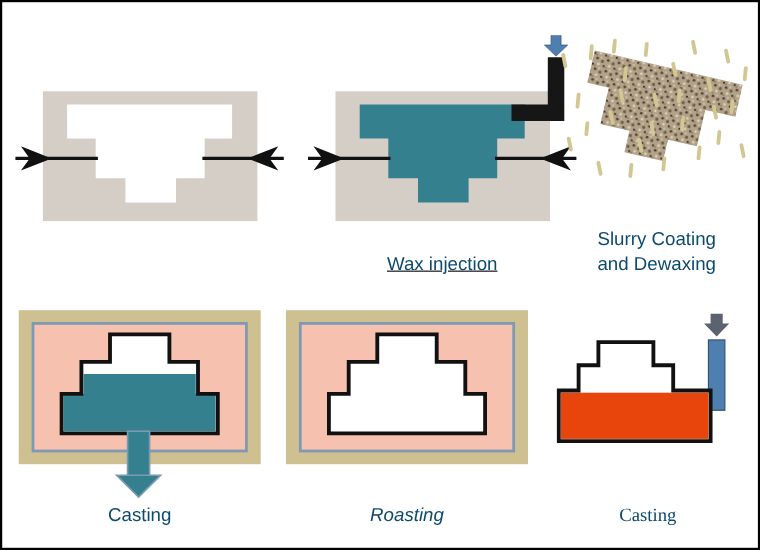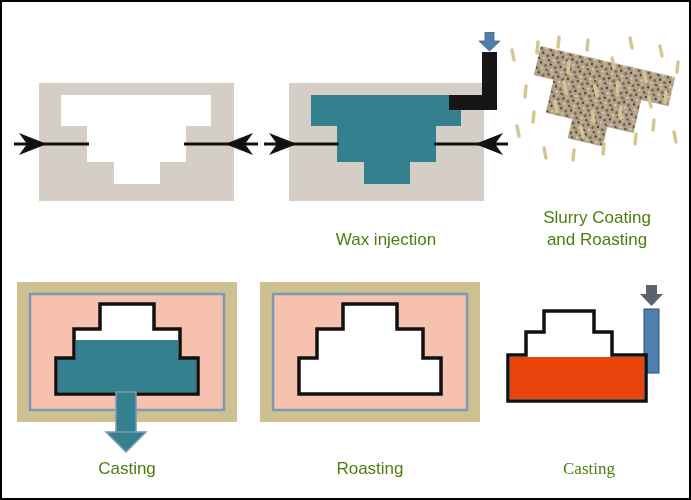--- a/index.html
+++ b/index.html
@@ -14,29 +14,29 @@
     font-family:"Liberation Sans", sans-serif;
   }
   .panel {
     position:absolute;
     display:flex;
     flex-direction:column;
     align-items:center;
   }
   .caption {
     font-size:17px;
-    color:#4d7c0f;
-    text-align:center;
+    color:#0c4a6e;
+    text-align:right;
     line-height:1.32;
   }
   .p1 { left:8px;   top:75px;  width:252px; }
-  .p2 { left:258px; top:30px;  width:252px; }
+  .p2 { left:274px; top:30px;  width:252px;text-decoration:underline; }
   .p3 { left:500px; top:32px;  width:190px; }
   .p4 { left:12px;  top:278px; width:226px; }
-  .p5 { left:255px; top:278px; width:226px; }
+  .p5 { left:255px; top:278px; width:226px;font-style:italic; }
   .p6 { left:492px; top:283px; width:190px; }
   .p1 .caption { margin-top:22px; }
   .p2 .caption { margin-top:22px; }
   .p3 .caption { margin-top:43px; }
   .p4 .caption { margin-top:4px;  }
   .p5 .caption { margin-top:33px; }
   .p6 .caption { margin-top:48px;font-family:Liberation Serif, serif; }
 </style>
 </head>
 <body>
@@ -118,21 +118,21 @@
         <line x1="62" y1="48" x2="64" y2="58"></line>
         <line x1="116" y1="48" x2="115" y2="58"></line>
         <line x1="90" y1="78" x2="92" y2="88"></line>
         <line x1="32" y1="78" x2="31" y2="88"></line>
         <line x1="147" y1="63" x2="149" y2="73"></line>
         <line x1="72" y1="116" x2="71" y2="126"></line>
       </g>
     </svg>
     <figcaption class="caption">
       <span style="display:block">Slurry Coating</span>
-      <span style="display:block">and Roasting</span>
+      <span style="display:block">and Dewaxing</span>
     </figcaption>
   </figure>
 
   <figure class="panel p4">
     <svg width="226" height="174" viewBox="0 0 226 174">
       <rect x="3" y="2" width="220" height="140" fill="#cfc091"></rect>
       <rect x="16" y="14" width="194" height="116" fill="#f6c1ae" stroke="#7d99b3" stroke-width="2.5"></rect>
       <polygon points="86,24 140,24 140,49 166,49 166,78 184,78 184,114 42,114 42,78 60,78 60,49 86,49" fill="#ffffff"></polygon>
       <polygon points="62,60 164,60 164,78 182,78 182,112 44,112 44,78 62,78" fill="#35808e"></polygon>
       <polygon points="86,24 140,24 140,49 166,49 166,78 184,78 184,114 42,114 42,78 60,78 60,49 86,49" fill="none" stroke="#111111" stroke-width="3.5"></polygon>

